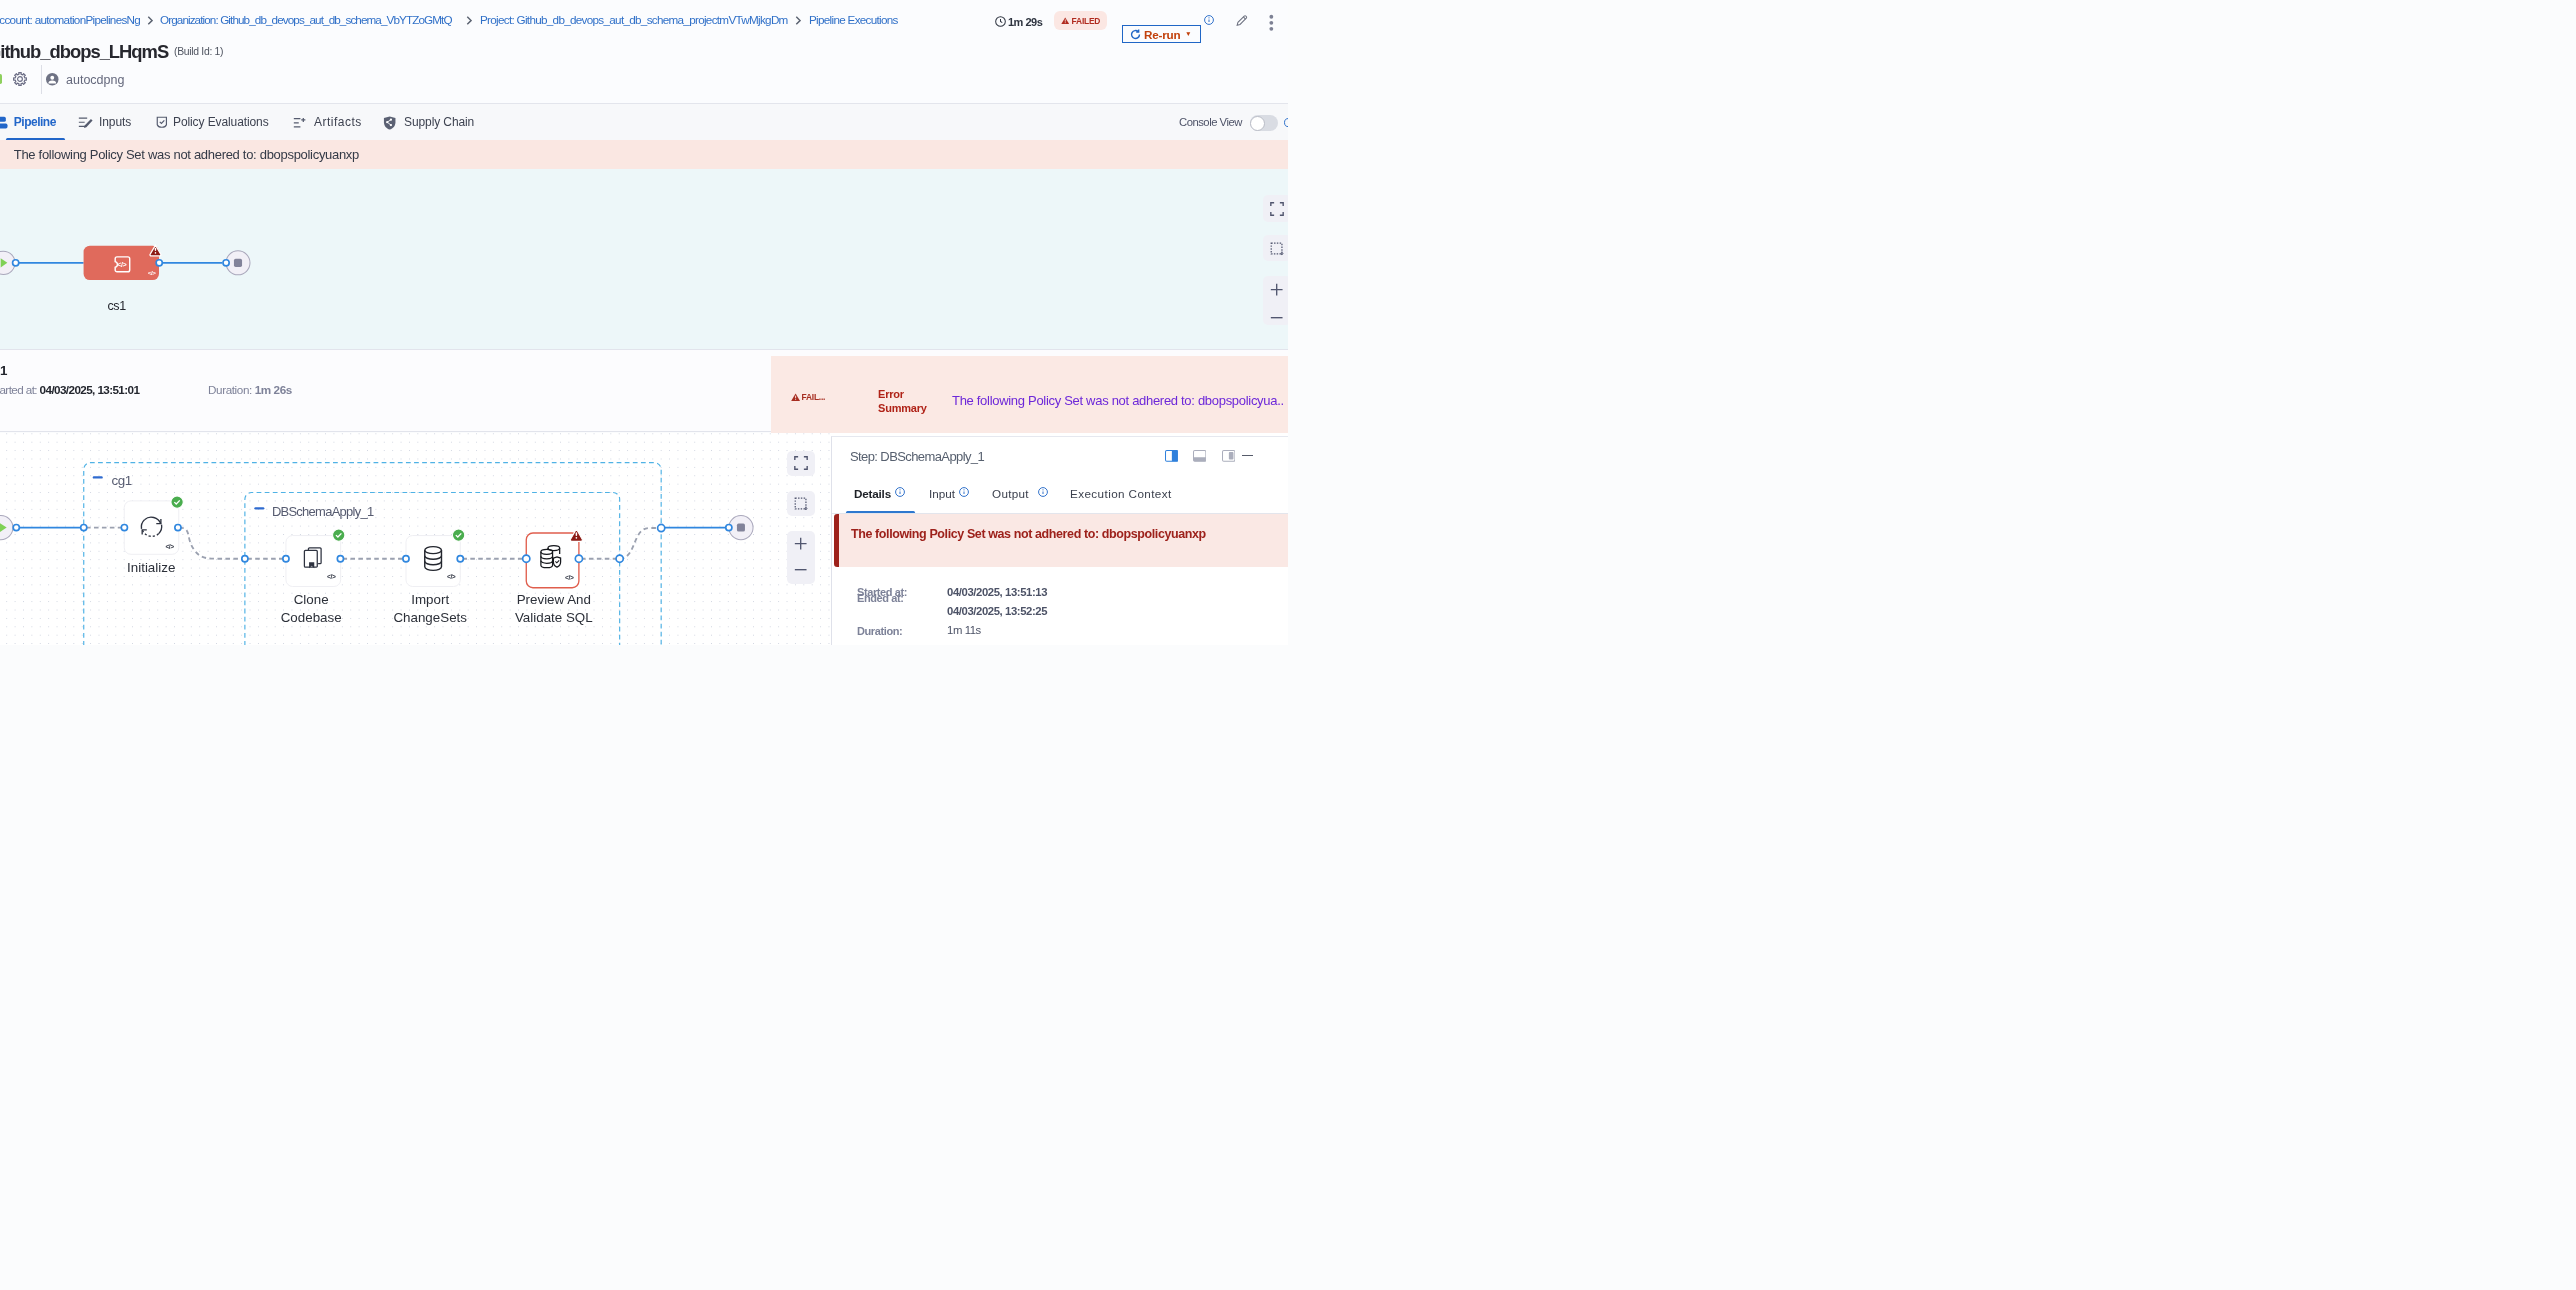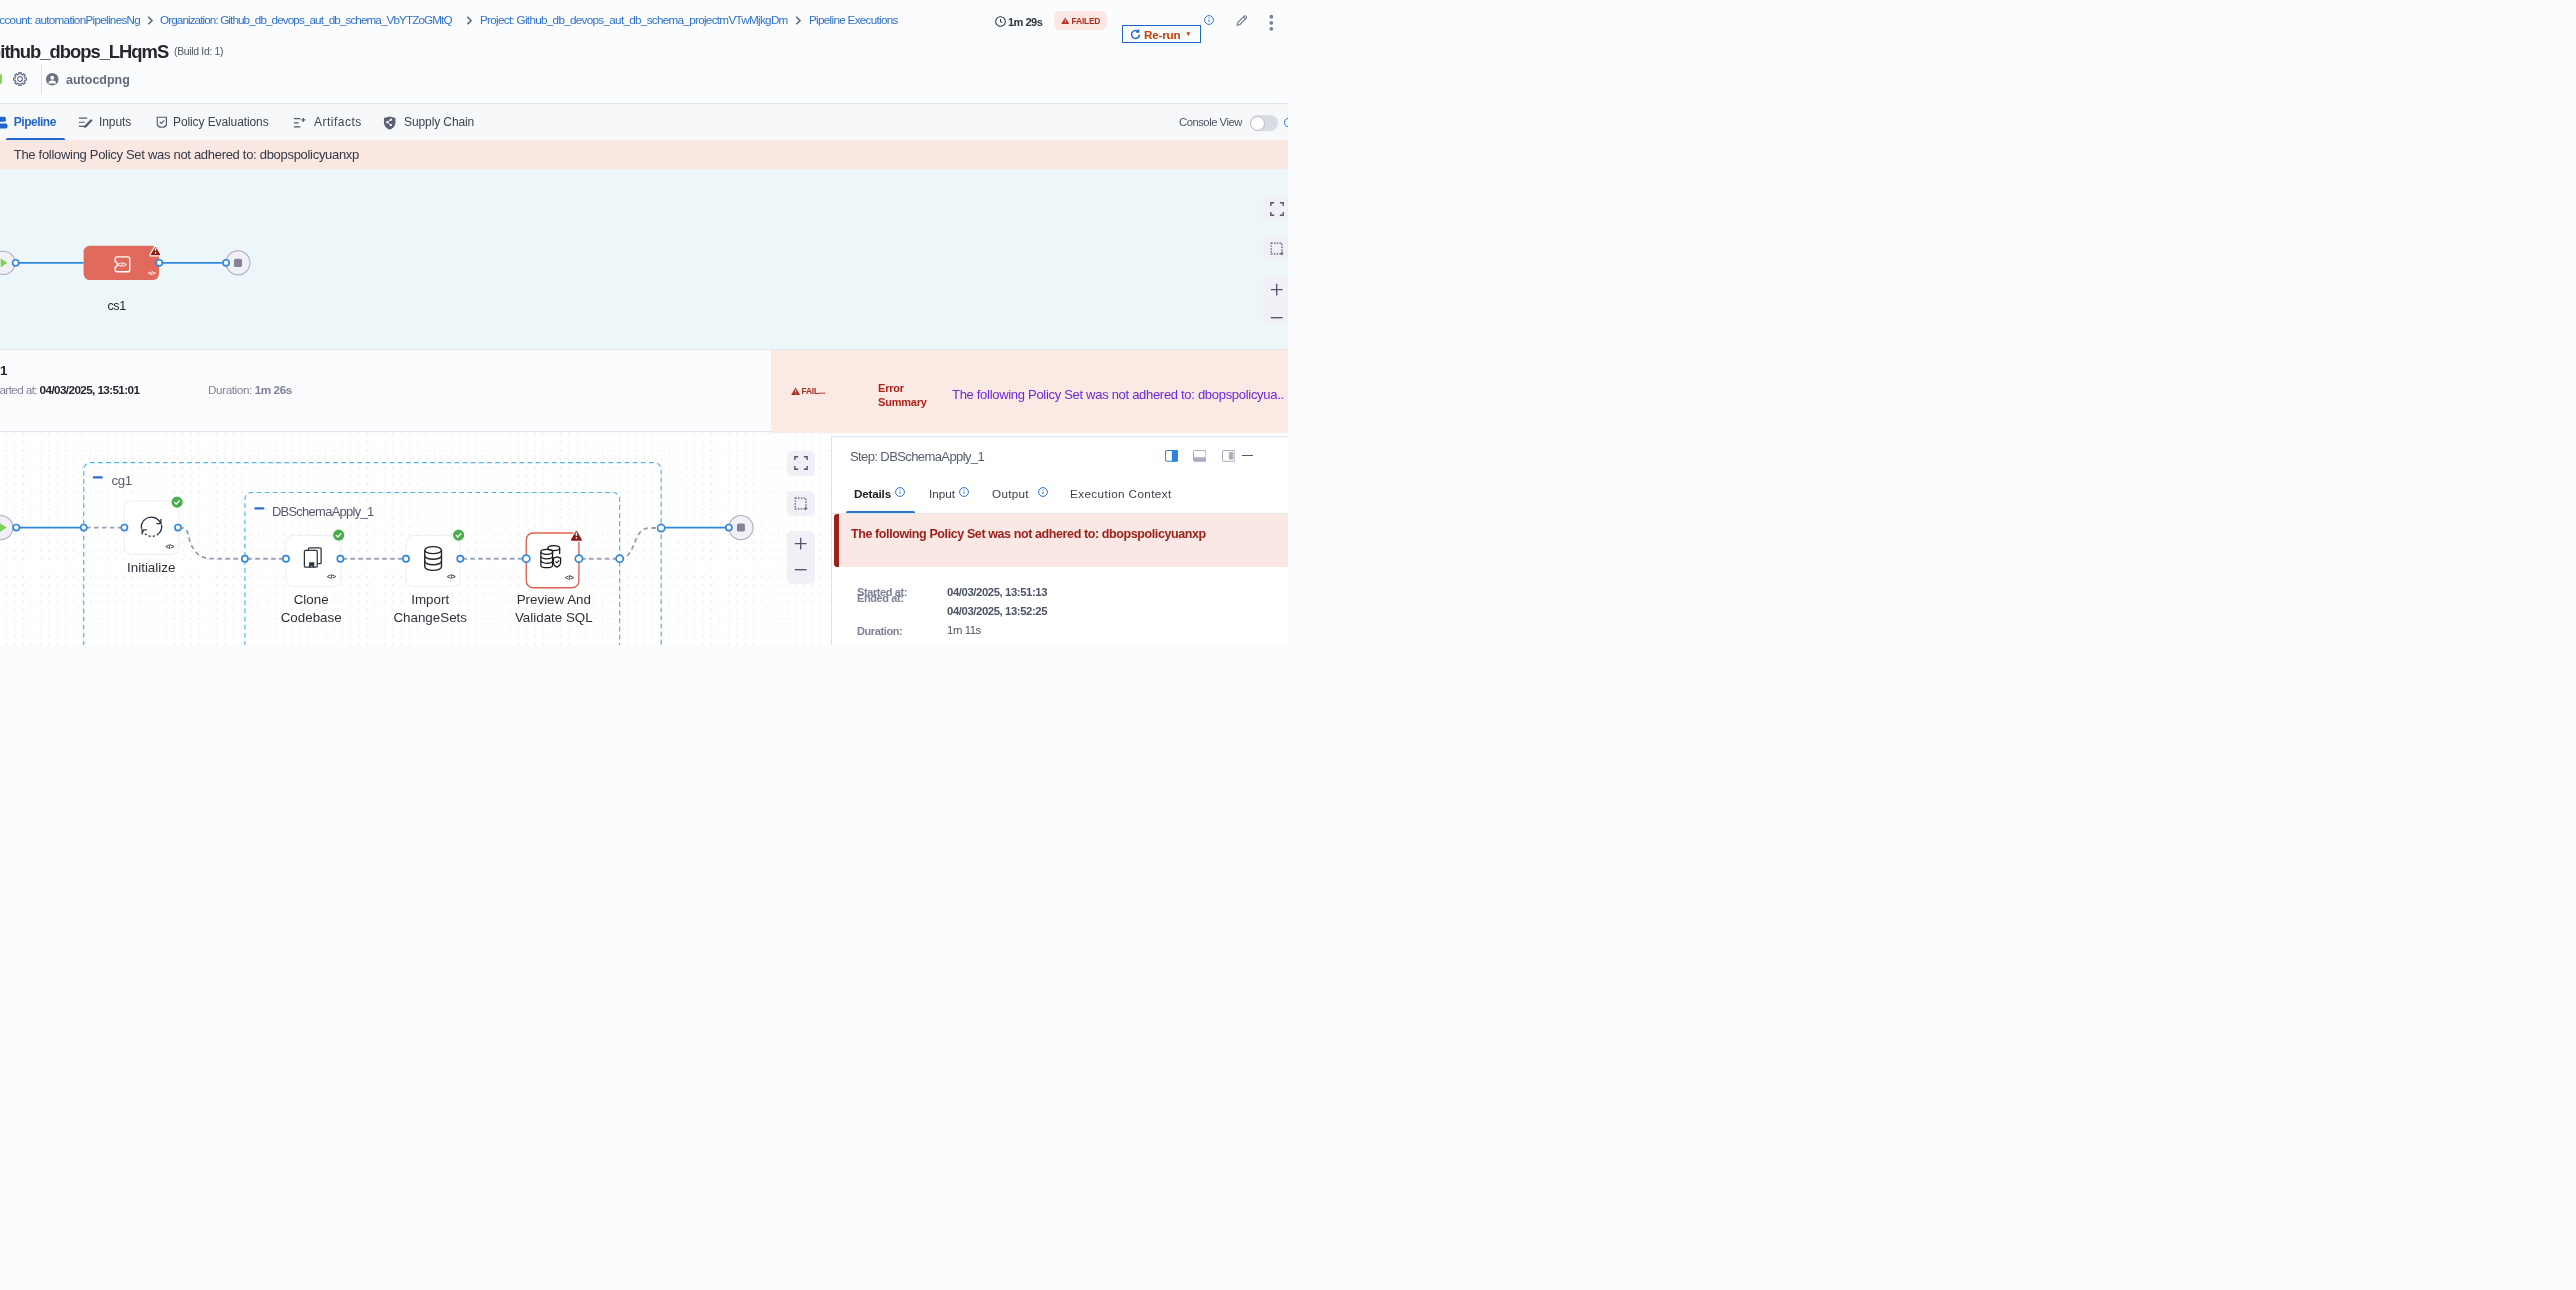--- a/index.html
+++ b/index.html
@@ -9,21 +9,21 @@
 .abs { position:absolute; }
 
 
 .header { position:absolute; left:0; top:0; width:1288px; height:103px; background:#fbfcfe; }
 .crumb { position:absolute; top:13px; font-size:11.7px; color:#3070c8; white-space:nowrap; }
 .chev { position:absolute; top:16.3px; width:5.9px; height:9.2px; }
 .title { position:absolute; left:-13px; top:41px; font-size:18.4px; letter-spacing:-1px; font-weight:bold; color:#26272e; white-space:nowrap; }
 .buildid { position:absolute; left:174px; top:46px; font-size:10.4px; letter-spacing:-0.3px; color:#4f5460; }
 .greensliver { position:absolute; left:0; top:74px; width:1.7px; height:10px; background:#8ed05e; border-radius:0 1.7px 1.7px 0; }
 .hdivider { position:absolute; left:41px; top:65px; width:0.8px; height:29px; background:#dcdee6; }
-.autotext { position:absolute; left:66px; top:73px; font-size:12.5px; color:#64687c;font-weight:bold; }
+.autotext { position:absolute; left:66px; top:73px; font-size:12.5px; color:#64687c; }
 .timer { position:absolute; left:1008px; top:15.5px; font-size:11px; letter-spacing:-0.5px; font-weight:bold; color:#2e3440; }
 .failchip { position:absolute; left:1054px; top:11.3px; width:53px; height:18.4px; background:#fbe7e3; border-radius:5.9px; }
 .failchip span { position:absolute; left:17.6px; top:4.6px; font-size:8.4px; letter-spacing:-0.2px; font-weight:bold; color:#b02a1e; }
 .rerun { position:absolute; left:1122px; top:25px; width:79px; height:18px; border:1.3px solid #2066c6; border-radius:0; color:#c2410c; }
 
 
 .tabsrow { position:absolute; left:0; top:103px; width:1288px; height:37px; background:#f7f8fa; border-top:0.8px solid #e3e5ec; }
 .tab { position:absolute; top:0; height:37px; font-size:12px; color:#3d4250; font-weight:500; line-height:37px; white-space:nowrap; letter-spacing:-0.1px; }
 .tab.active { color:#2266c9; font-weight:bold; letter-spacing:-0.5px; }
 .tabline { position:absolute; left:6.3px; top:34px; width:59px; height:2.9px; background:#2266c9; border-radius:1.7px; }
@@ -37,21 +37,21 @@
 
 .canvas1 { position:absolute; left:0; top:169px; width:1288px; height:181px; background:#edf7f9; }
 .cbtn { position:absolute; background:#f0f0f6; border-radius:5px; }
 
 
 .band { position:absolute; left:0; top:349px; width:1288px; height:83px; background:#fcfcfe; border-top:0.8px solid #e2e4ec; border-bottom:0.8px solid #e2e4ec; }
 .bandtitle { position:absolute; left:-15px; top:12.5px; font-size:13.4px; font-weight:bold; color:#23262e; }
 .bandrow { position:absolute; left:-10.4px; top:33px; font-size:11.7px; letter-spacing:-0.6px; color:#7e8299; white-space:nowrap; }
 .bandrow b { color:#23262e; font-weight:bold; }
 .duration { position:absolute; left:208px; top:33px; font-size:11.7px; letter-spacing:-0.4px; color:#7e8299; }
-.errsummary { position:absolute; left:771px; top:0; width:577px; height:86px; background:#fbe9e4; }
+.errsummary { position:absolute; left:771px; top:6px; width:577px; height:86px; background:#fbe9e4; }
 
 
 .bottom { position:absolute; left:0; top:433px; width:1288px; height:213px; background:#fff; }
 .dotgrid { position:absolute; left:0; top:0; width:832px; height:213px;
   background-image:radial-gradient(circle, #ced3df 0.6px, rgba(0,0,0,0) 0.8px);
   background-size:8.4px 8.4px; background-position:2.5px 5px; }
 .rpanel { position:absolute; left:831px; top:2.9px; width:457px; height:210px; background:#fff; border-left:0.8px solid #dfe1ea; border-top:0.8px solid #e6e8ef; }
 .ptab { position:absolute; font-size:11.7px; font-weight:500; color:#3c414e; }
 </style>
 </head>

